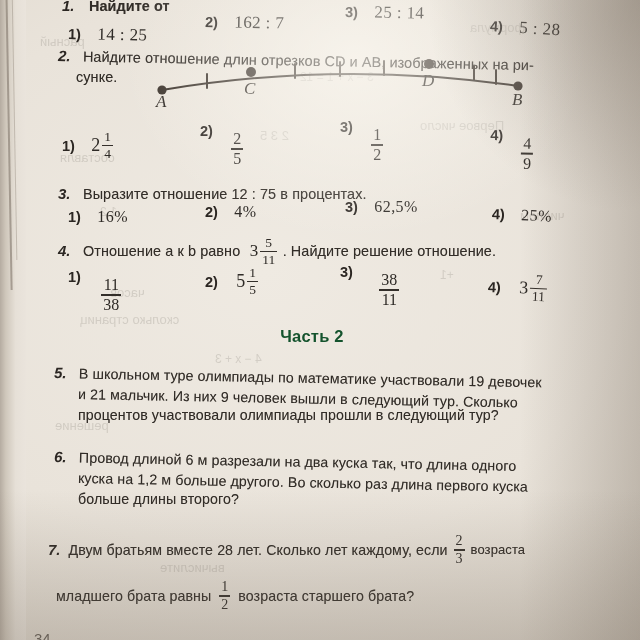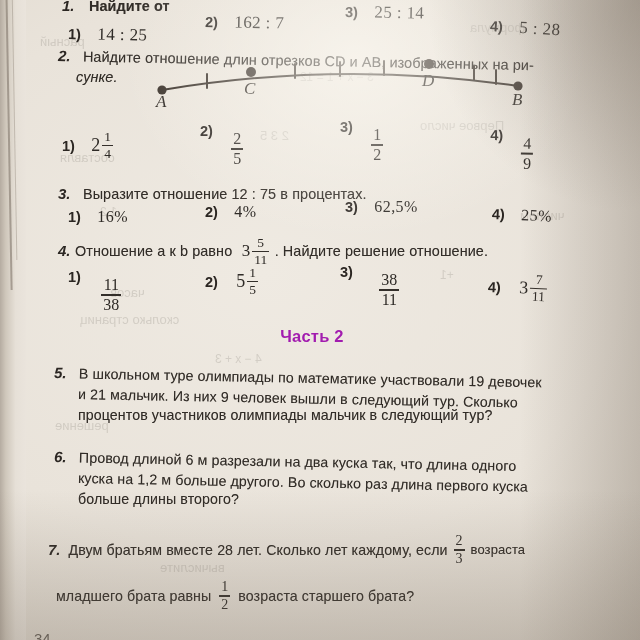--- a/index.html
+++ b/index.html
@@ -128,21 +128,21 @@
   .mixed .whole { margin-right: 1px; }
   .mixed .frac { font-size: 13.5px; vertical-align: middle; }
   .bigfrac { font-size: 16px; }
   .bigfrac .bar { height: 1.6px; }
 
   .ratio { font-family: "Liberation Serif", serif; font-size: 17px; letter-spacing: .4px; }
 
   .part-title {
     font-weight: bold;
     font-size: 16.5px;
-    color: #a21caf;
+    color: #14532d;
     letter-spacing: .2px;
   }
 
   .qbody {
     font-size: 14.2px;
     line-height: 1.44;
     color: #312c27;
   }
 
   
@@ -223,21 +223,21 @@
     </div>
     <div class="blk curl3" style="left:490px; top:16px;">
       <span class="opt">4)</span>
       <span class="ratio" style="margin-left:12px;">5 : 28</span>
     </div>
 
     <div class="blk curl1" style="left:58px; top:47px; width:575px;">
       <span class="num">2.</span>
       <span class="txt" style="margin-left:8px;">Найдите отношение длин отрезков CD и AB, изображенных на ри-</span>
     </div>
-    <div class="blk" style="left:76px; top:68px;font-style:italic;">
+    <div class="blk" style="left:76px; top:68px;">
       <span class="txt">сунке.</span>
     </div>
 
     <div id="figure">
       <svg width="380" height="58" viewBox="0 0 380 58">
 
         <path d="M 12 32 Q 190 2 368 28" fill="none" stroke="#3b332c" stroke-width="2" stroke-linecap="round"></path>
 
         <g stroke="#3b332c" stroke-width="2" stroke-linecap="round">
           <line x1="57" y1="16" x2="57" y2="30"></line>
@@ -315,21 +315,21 @@
       <span class="opt">3)</span>
       <span class="ratio" style="margin-left:12px; font-size:16px;">62,5%</span>
     </div>
     <div class="blk curl2" style="left:492px; top:205px;">
       <span class="opt">4)</span>
       <span class="ratio" style="margin-left:12px; font-size:16px;">25%</span>
     </div>
 
     <div class="blk" style="left:58px; top:236px;">
       <span class="num">4.</span>
-      <span class="txt" style="">Отношение a к b равно</span>
+      <span class="txt" style="margin-left:8px;">Отношение a к b равно</span>
       <span class="mixed" style="margin-left:5px; font-size:17px;">
         <span class="whole">3</span>
         <span class="frac">
           <span class="n">5</span>
           <span class="bar"></span>
           <span class="d">11</span>
         </span>
       </span>
       <span class="txt">. Найдите решение отношение.</span>
     </div>
@@ -381,21 +381,21 @@
     </div>
 
     <div class="blk curl1" style="left:54px; top:363px; width:580px;">
       <span class="num">5.</span>
       <span class="txt qbody" style="margin-left:8px;">В школьном туре олимпиады по математике участвовали 19 девочек</span>
     </div>
     <div class="blk curl1" style="left:78px; top:384px; width:556px;">
       <span class="txt qbody">и 21 мальчик. Из них 9 человек вышли в следующий тур. Сколько</span>
     </div>
     <div class="blk" style="left:78px; top:405px; width:556px;">
-      <span class="txt qbody">процентов участников олимпиады мальчик в следующий тур?</span>
+      <span class="txt qbody">процентов участвовали олимпиады прошли в следующий тур?</span>
     </div>
 
     <div class="blk curl1" style="left:54px; top:447px; width:580px;">
       <span class="num">6.</span>
       <span class="txt qbody" style="margin-left:8px;">Провод длиной 6 м разрезали на два куска так, что длина одного</span>
     </div>
     <div class="blk curl1" style="left:78px; top:468px; width:556px;">
       <span class="txt qbody">куска на 1,2 м больше другого. Во сколько раз длина первого куска</span>
     </div>
     <div class="blk" style="left:78px; top:489px; width:556px;">

